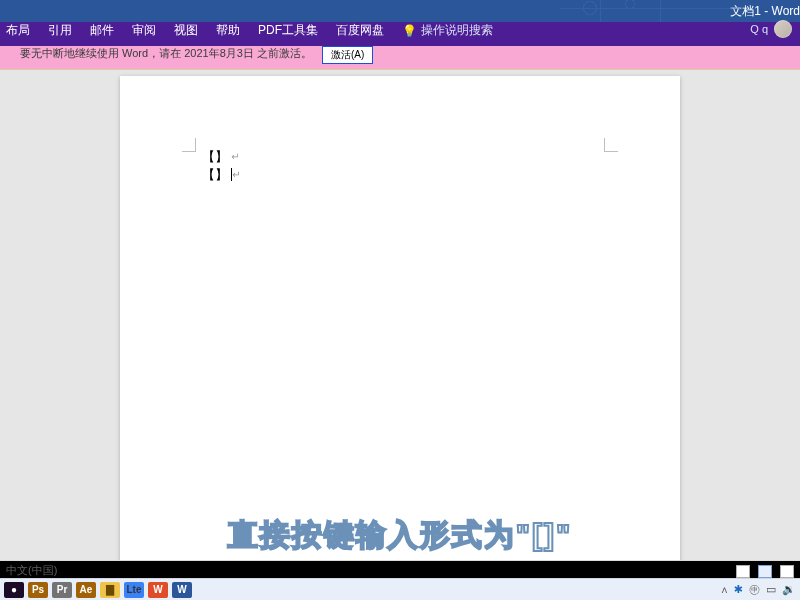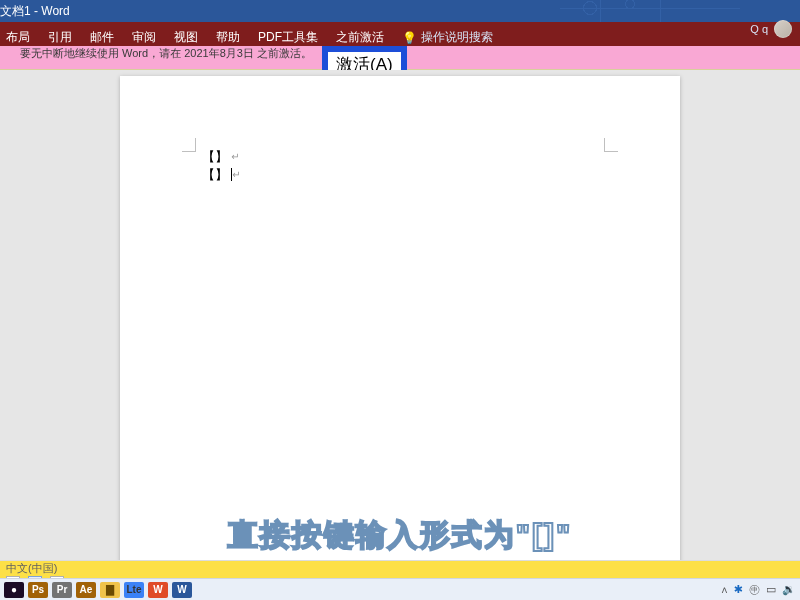--- a/index.html
+++ b/index.html
@@ -1,59 +1,59 @@
 <!DOCTYPE html>
 <html><head>
 <meta charset="utf-8">
 <style>
 * { margin: 0; padding: 0; box-sizing: border-box; }
 body { font-family: "Microsoft YaHei", "Segoe UI", sans-serif; width: 800px; height: 600px; overflow: hidden; background: #e6e6e6; position: relative; }
 
 
-.titlebar { height: 22px; background: #2b579a; color: #fff; display: flex; align-items: center; justify-content: flex-start; position: relative; font-size: 12px; }
+.titlebar { height: 22px; background: #2b579a; color: #fff; display: flex; align-items: center; justify-content: flex-end; position: relative; font-size: 12px; }
 .titlebar .title { font-size: 12px; }
 .titlebar .right { position: absolute; right: 8px; display: flex; align-items: center; gap: 6px; margin-top: 35px; }
 .titlebar .right .qq { font-size: 11px; color: #d6e1f3; }
 .titlebar .avatar { width: 18px; height: 18px; border-radius: 50%; background: linear-gradient(135deg,#d8d0c8,#b8b0a6); box-shadow: inset 0 0 0 1px rgba(255,255,255,.25); }
 .titlebar .deco { position: absolute; right: 60px; top: -6px; width: 180px; height: 28px; opacity: .45; pointer-events: none;
   background:
     radial-gradient(circle at 30px 14px, transparent 6px, #3e6fb5 6px, #3e6fb5 7px, transparent 7px),
     radial-gradient(circle at 70px 10px, transparent 4px, #3e6fb5 4px, #3e6fb5 5px, transparent 5px),
     linear-gradient(0deg, transparent 13px, #3e6fb5 13px, #3e6fb5 14px, transparent 14px),
     linear-gradient(90deg, transparent 40px, #3e6fb5 40px, #3e6fb5 41px, transparent 41px, transparent 100px, #3e6fb5 100px, #3e6fb5 101px, transparent 101px);
 }
 
 
-.ribbon { height: 24px; background: #7f1d1d; display: flex; align-items: flex-end; padding: 0 6px; gap: 18px; font-size: 12px; color: #fff; }
+.ribbon { height: 24px; background: #4c1d95; display: flex; align-items: flex-start; padding: 0 6px; gap: 18px; font-size: 12px; color: #fff; }
 .ribbon .tab { cursor: pointer; }
 .ribbon .search { display: flex; align-items: center; gap: 4px; color: #d6e1f3; }
 .ribbon .search .bulb { font-size: 12px; }
 
 
 .notice { height: 24px; background: #f9a8d4; border-bottom: 1px solid #d9cf9b; font-size: 11px; color: #3a3a3a; display: flex; align-items: flex-start; padding: 0 20px; gap: 10px; }
-.notice button { font-size: 17px; background: #fff; border: 6px solid #1d4ed8; padding: 1px 8px; cursor: pointer; }
+.notice button { font-size: 10px; background: #fff; border: 1px solid #1d4ed8; padding: 1px 8px; cursor: pointer; }
 
 
 .canvas { position: absolute; top: 70px; bottom: 40px; left: 0; right: 0; background: #e6e6e6; overflow: hidden; }
 .page { position: absolute; left: 120px; top: 6px; width: 560px; height: 760px; background: #fff; box-shadow: 0 1px 4px rgba(0,0,0,.25); }
 .page .tl, .page .tr { position: absolute; width: 14px; height: 14px; border-color: #bfbfbf; }
 .page .tl { left: 62px; top: 62px; border-bottom: 1px solid #bfbfbf; border-right: 1px solid #bfbfbf; }
 .page .tr { right: 62px; top: 62px; border-bottom: 1px solid #bfbfbf; border-left: 1px solid #bfbfbf; }
 .page .content { position: absolute; left: 82px; top: 72px; font-family: SimSun, serif; font-size: 13px; line-height: 18px; color: #000; }
 .page .content .row { white-space: pre; }
 .page .content .para-mark { font-size: 10px; color: #999; vertical-align: 1px; }
 .cursor { display:inline-block; width:1px; height:13px; background:#000; vertical-align:-2px; animation:blink 1s steps(1) infinite;}
 @keyframes blink {50%{opacity:0;}}
 
 
 .caption { position: absolute; bottom: 44px; left: 0; right: 0; text-align: center; font-size: 30px; font-weight: 700; color: #fff; letter-spacing: 2px; pointer-events:none;
   -webkit-text-stroke: 2px #6b91b8; text-shadow: 0 0 1px #6b91b8; font-family: "Microsoft YaHei", sans-serif; }
 
 
-.statusbar { position: absolute; bottom: 22px; left: 0; right: 0; height: 18px; background: #fde047; border-top: 1px solid #dcdcdc; font-size: 11px; color: #606060; display: flex; align-items: flex-start; padding: 0 6px; justify-content: space-between; flex-direction: column; }
+.statusbar { position: absolute; bottom: 22px; left: 0; right: 0; height: 18px; background: #000000; border-top: 1px solid #dcdcdc; font-size: 11px; color: #606060; display: flex; align-items: flex-end; padding: 0 6px; justify-content: space-between; }
 .statusbar .right { display: flex; align-items: center; gap: 8px; }
 .statusbar .right span { display:inline-flex; width:14px; height:13px; border:1px solid #b0b0b0; background:#fff; }
 .statusbar .right span.sel { background:#e6eefc; border-color:#7ea2d6; }
 
 
 .taskbar { position: absolute; bottom: 0; left: 0; right: 0; height: 22px; background: #e9eff8; border-top: 1px solid #cfd6e2; display: flex; align-items: center; padding: 0 4px; gap: 4px; font-size: 11px; }
 .taskbar .icon { width: 20px; height: 16px; border-radius: 2px; display:flex; align-items:center; justify-content:center; font-size:10px; font-weight:bold; color:#fff; }
 .taskbar .tray { margin-left: auto; display: flex; align-items: center; gap: 6px; color: #555; font-size: 11px; }
 </style>
 </head>
@@ -69,21 +69,21 @@
 </div>
 
 <div class="ribbon">
   <span class="tab">布局</span>
   <span class="tab">引用</span>
   <span class="tab">邮件</span>
   <span class="tab">审阅</span>
   <span class="tab">视图</span>
   <span class="tab">帮助</span>
   <span class="tab">PDF工具集</span>
-  <span class="tab">之前激活</span>
+  <span class="tab">百度网盘</span>
   <span class="search">
     <span class="bulb">💡</span>
     <span>操作说明搜索</span>
   </span>
 </div>
 
 <div class="notice">
   <span>要无中断地继续使用 Word，请在 2021年8月3日 之前激活。</span>
   <button>激活(A)</button>
 </div>

